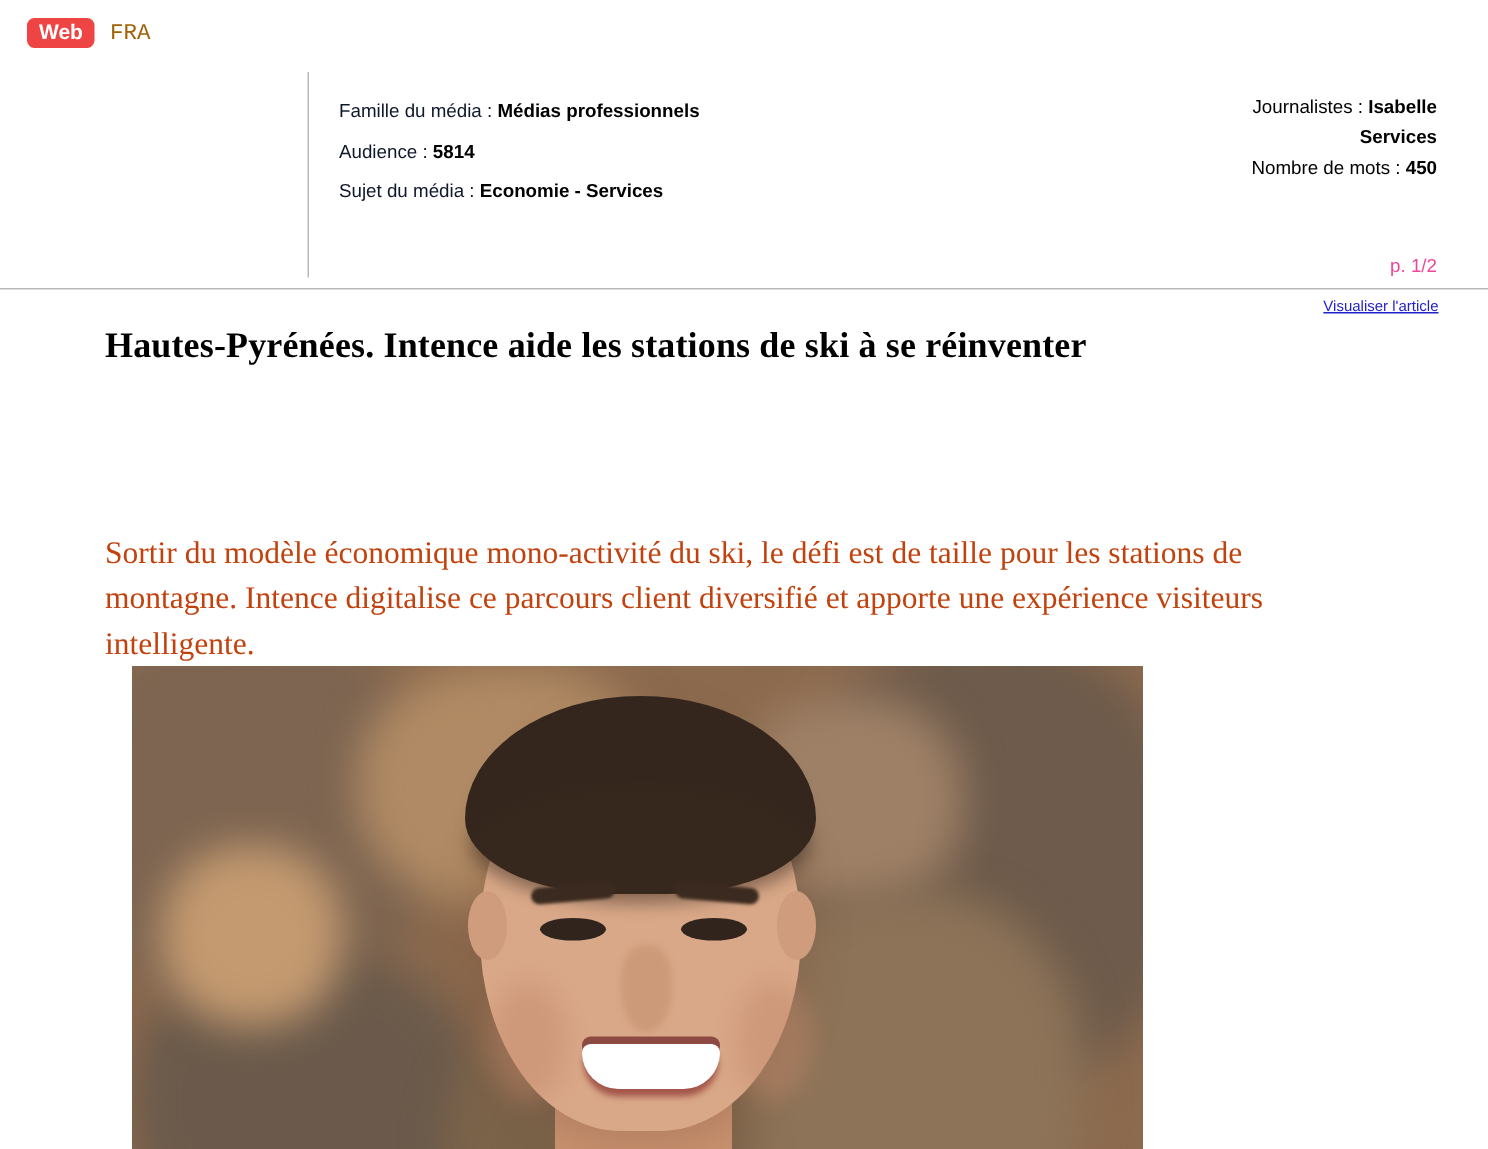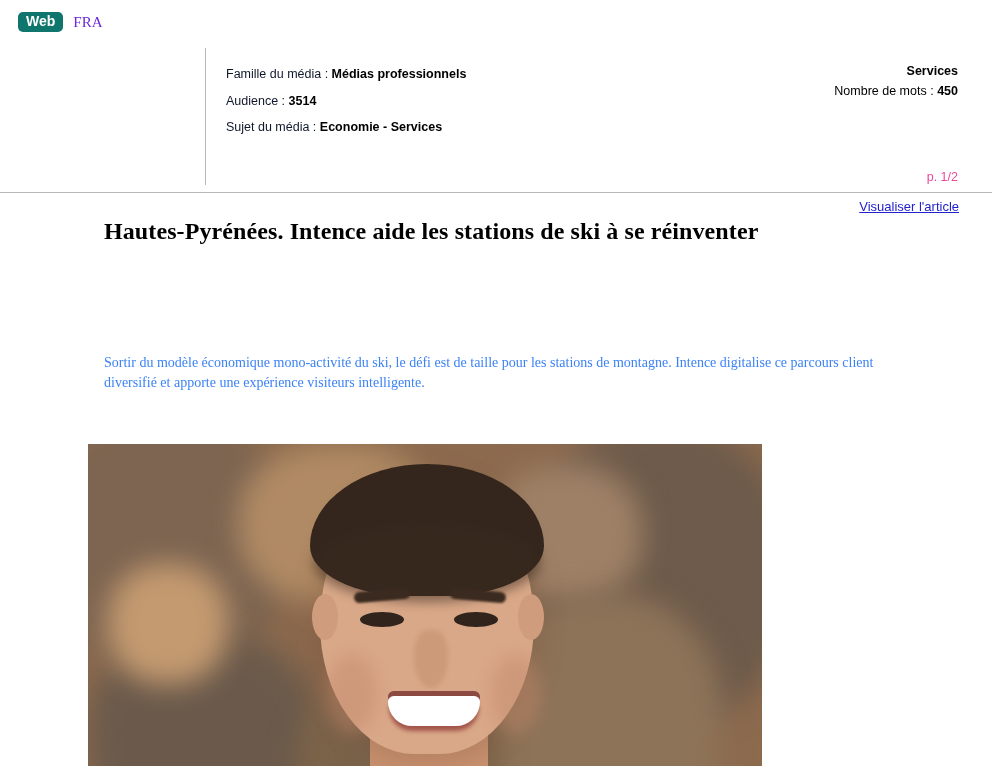--- a/index.html
+++ b/index.html
@@ -24,33 +24,33 @@
 
   .media-badge-row {
     display: flex;
     align-items: center;
     gap: 10px;
     padding: 12px 0 0 18px;
     height: 32px;
     box-sizing: border-box;
   }
   .web-pill {
-    background: #0f766e;
+    background: #ef4444;
     color: #ffffff;
     font-weight: bold;
     font-size: 14px;
     border-radius: 5px;
     padding: 2px 8px 3px 8px;
     line-height: 1.1;
     font-family: "Liberation Sans", sans-serif;
   }
   .country-code {
     font-size: 15px;
-    color: #6d28d9;
-    font-family: Liberation Serif, serif;
+    color: #a16207;
+    font-family: Liberation Mono, monospace;
   }
 
   
   .logo-col {
     position: absolute;
     left: 0;
     top: 48px;
     width: 205px;
     box-sizing: border-box;
   }
@@ -140,51 +140,50 @@
     right: 0;
     top: 192px;
     height: 1px;
     background: #b8b8b8;
   }
 
   .view-link {
     position: absolute;
     right: 33px;
     top: 199px;
-    font-size: 13px;
+    font-size: 10px;
     color: #2222cc;
     text-decoration: underline;
     cursor: pointer;
     font-family: "Liberation Sans", sans-serif;
   }
 
   
   .article {
     position: absolute;
     left: 0;
     top: 210px;
     right: 0;
-    margin-left: 34px;
   }
   .article-title {
     margin: 0;
     padding: 8px 60px 0 70px;
     font-family: "Liberation Serif", serif;
     font-size: 24px;
     font-weight: bold;
     color: #000000;
     letter-spacing: 0.1px;
   }
   .article-lede {
     margin: 0;
     padding: 108px 100px 0 70px;
     font-family: "Liberation Serif", serif;
-    font-size: 14px;
+    font-size: 21px;
     line-height: 1.45;
-    color: #3b82f6;
+    color: #c2410c;
   }
 
   
   .photo-wrap {
     position: absolute;
     left: 88px;
     top: 444px;
     width: 674px;
     height: 322px;
     overflow: hidden;
@@ -323,29 +322,33 @@
 
   <div class="vline"></div>
 
   <div class="meta-col">
     <div class="meta-row">
       <span class="meta-label">Famille du média :</span>
       <span class="meta-value">Médias professionnels</span>
     </div>
     <div class="meta-row">
       <span class="meta-label">Audience :</span>
-      <span class="meta-value">3514</span>
+      <span class="meta-value">5814</span>
     </div>
     <div class="meta-row">
       <span class="meta-label">Sujet du média :</span>
       <span class="meta-value">Economie - Services</span>
     </div>
   </div>
 
   <div class="right-col">
+    <div class="line">
+      <span>Journalistes :</span>
+      <b>Isabelle</b>
+    </div>
     <div class="line">
       <b>Services</b>
     </div>
     <div class="line">
       <span>Nombre de mots :</span>
       <b>450</b>
     </div>
   </div>
 
   <div class="page-num">p. 1/2</div>

